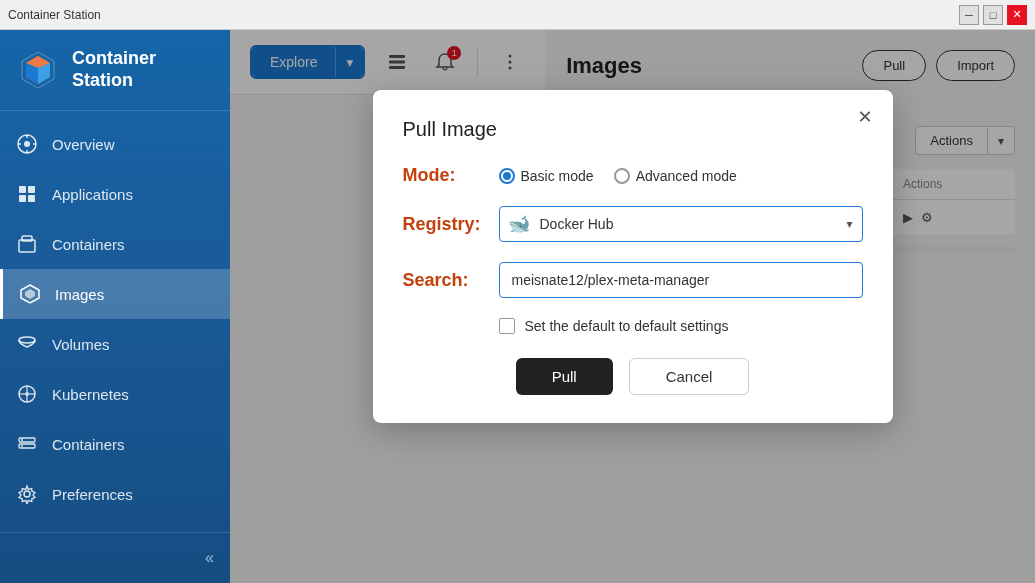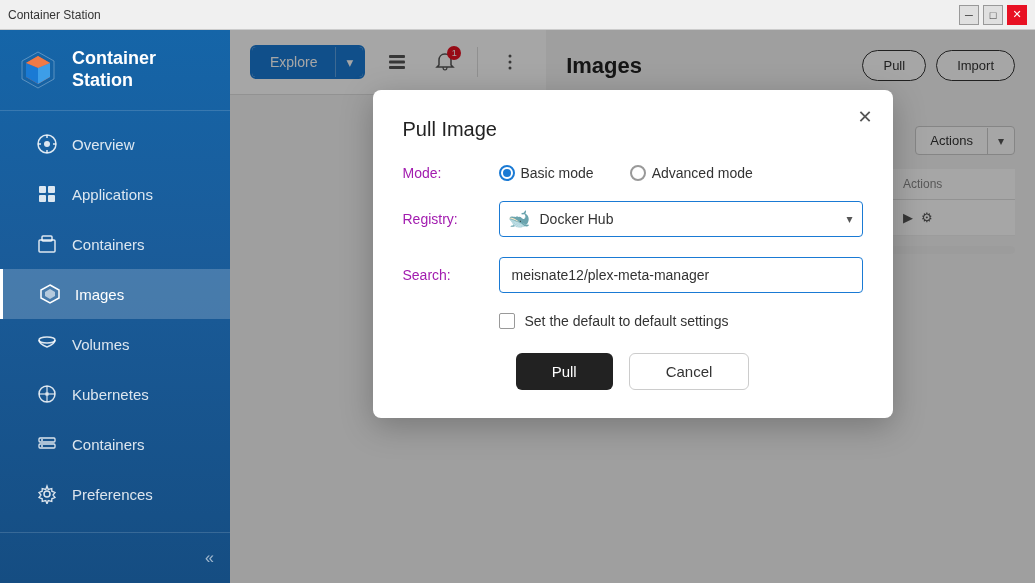--- a/index.html
+++ b/index.html
@@ -81,21 +81,21 @@
 
     .sidebar-nav {
       flex: 1;
       padding: 8px 0;
     }
 
     .nav-item {
       display: flex;
       align-items: center;
       gap: 14px;
-      padding: 14px 36px;
+      padding: 14px 16px;
       color: rgba(255,255,255,0.85);
       cursor: pointer;
       font-size: 15px;
       transition: background 0.15s;
     }
     .nav-item.active {
       background: rgba(255,255,255,0.2);
       color: white;
       border-left: 3px solid white;
     }
@@ -375,30 +375,31 @@
     }
 
     .form-row {
       display: flex;
       align-items: center;
       margin-bottom: 20px;
       gap: 16px;
     }
 
     .form-label {
-      font-size: 14px;
-      color: #a21caf;
+      font-size: 18px;
+      color: #c2410c;
       width: 80px;
       flex-shrink: 0;
+      font-weight: bold;
     }
 
     .radio-group {
       display: flex;
       align-items: flex-end;
-      gap: 36px;
+      gap: 20px;
     }
 
     .radio-option {
       display: flex;
       align-items: center;
       gap: 6px;
       font-size: 14px;
       color: #333;
       cursor: pointer;
     }

